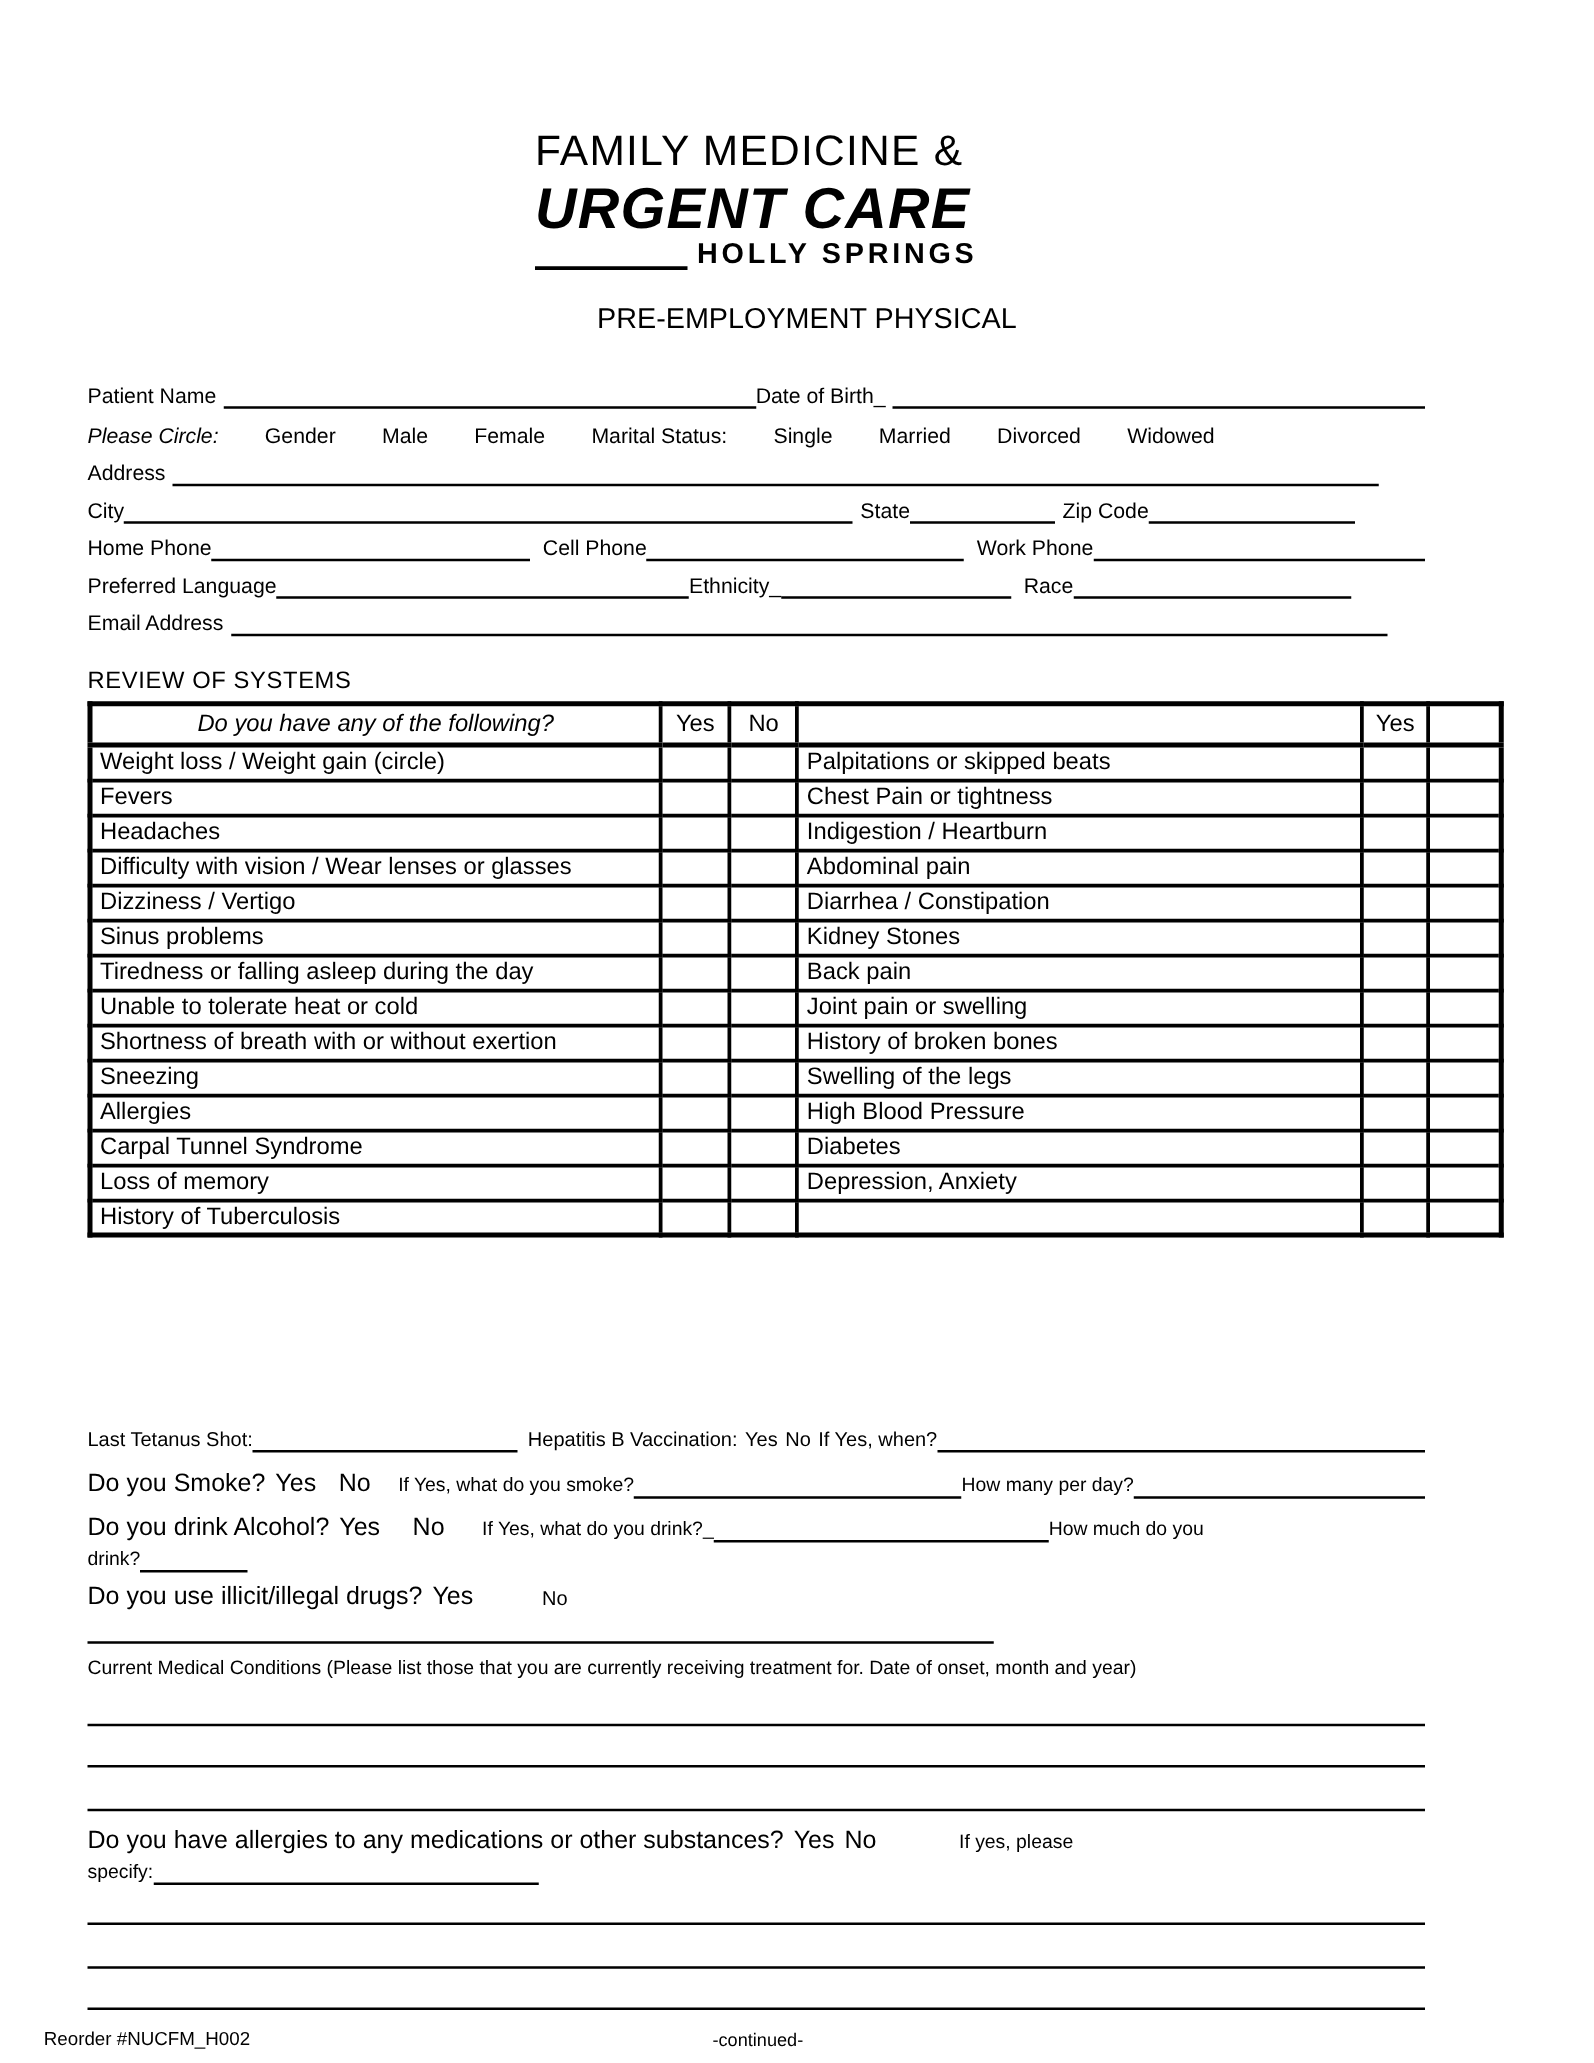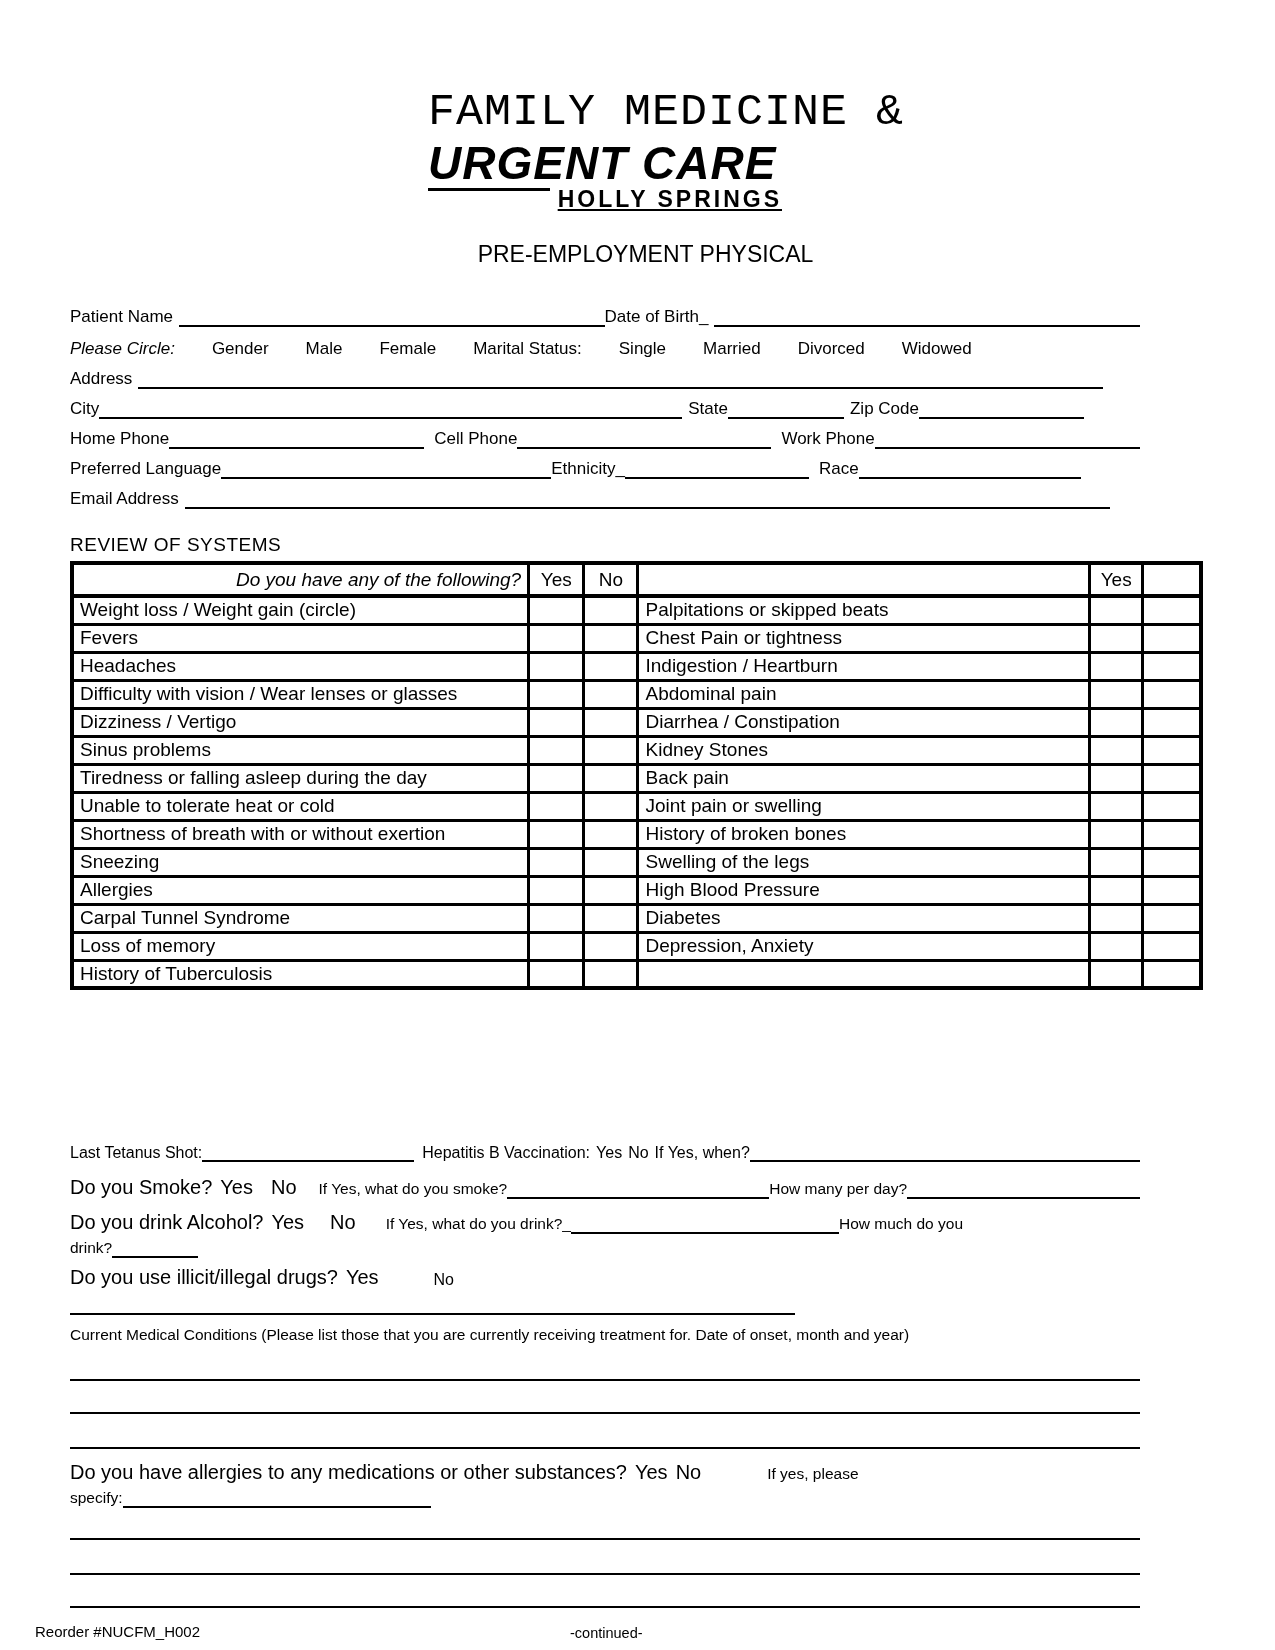--- a/index.html
+++ b/index.html
@@ -6,43 +6,43 @@
   html,body { background:#fff; }
   .page {
     position:relative; width:1275px; height:1650px; background:#ffffff;
     font-family:"Liberation Sans", sans-serif; color:#000; overflow:hidden;
   }
   
   .logo { position:absolute; top:86px; left:428px; width:354px; }
   .logo-row1 { display:flex; align-items:center; }
   .logo-northside { font-size:27px; font-weight:bold; letter-spacing:2px; }
   .logo-rule-r { flex:1; border-bottom:4px solid #000; margin-left:8px; margin-top:2px; }
-  .logo-fammed { font-size:45px; letter-spacing:1px; margin-top:1px; white-space:nowrap;font-family:Liberation Mono, monospace; }
+  .logo-fammed { font-size:34px; letter-spacing:1px; margin-top:16px; white-space:nowrap; }
   .logo-urgent { font-size:46px; font-weight:bold; font-style:italic; letter-spacing:1px; margin-top:-2px; white-space:nowrap; }
-  .logo-row4 { display:flex; align-items:flex-start; margin-top:-4px;text-decoration:underline; }
+  .logo-row4 { display:flex; align-items:flex-end; margin-top:-4px; }
   .logo-rule-l { flex:1; border-bottom:3px solid #000; margin-right:8px; margin-top:2px; }
   .logo-holly { font-size:23px; font-weight:bold; letter-spacing:3px; }
   
   .form-title { position:absolute; top:241px; left:0; width:100%; text-align:center; font-size:23px;padding-left:16px; }
   
   .fields { position:absolute; top:297px; left:70px; width:1070px; font-size:17px; }
   .frow { display:flex; align-items:flex-end; height:30px; white-space:nowrap; }
   .frow .lbl { line-height:1.1; }
   .fill { border-bottom:2px solid #000; height:4px; }
   .grow { flex:1; }
   .it { font-style:italic; }
   .sp { margin-left:6px; }
   .opt { margin-left:7px; }
   
   .ros-heading { position:absolute; top:534px; left:70px; font-size:19px; letter-spacing:0.5px; }
   table.ros { position:absolute; top:561px; left:70px; width:1133px;
     border-collapse:collapse; table-layout:fixed; font-size:19px; }
   table.ros, table.ros td, table.ros th { border:3px solid #000; }
   table.ros { border-width:4px; }
-  table.ros th { height:33px; font-weight:normal; text-align:right; padding:0 6px; }
+  table.ros th { height:33px; font-weight:normal; text-align:center; padding:0 6px; }
   table.ros th.c, table.ros td.c { text-align:center; padding:0; }
   table.ros th.hdrq { font-style:italic; }
   table.ros thead th { border-bottom-width:4px; }
   table.ros td { height:28px; padding:0 6px; overflow:hidden; white-space:nowrap; }
   
   .qrow { position:absolute; left:70px; display:flex; align-items:flex-end; white-space:nowrap; }
   .f16 { font-size:16px; line-height:1.15; }
   .f20 { font-size:20px; line-height:1.15; }
   .f15 { font-size:15.5px; line-height:1.2; }
   .line { position:absolute; left:70px; border-bottom:2px solid #000; height:0; }

